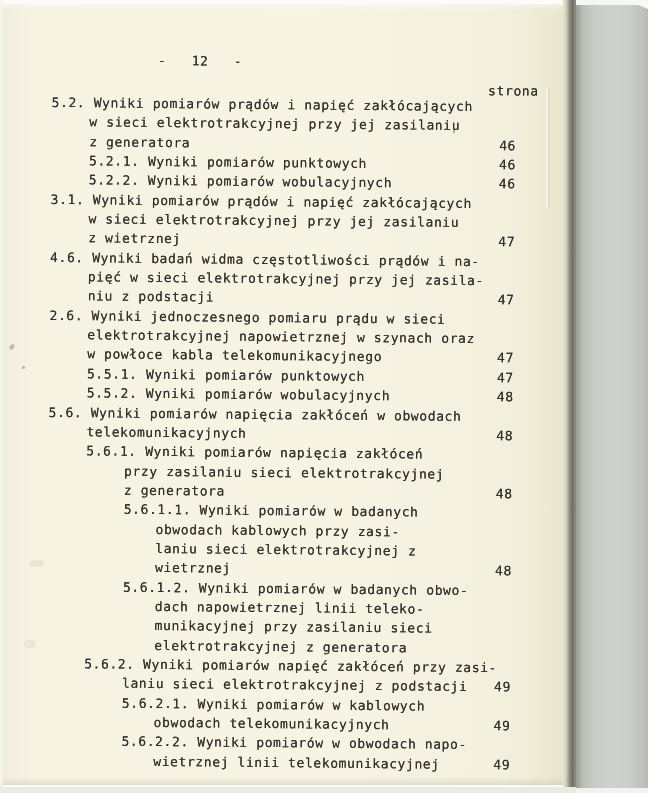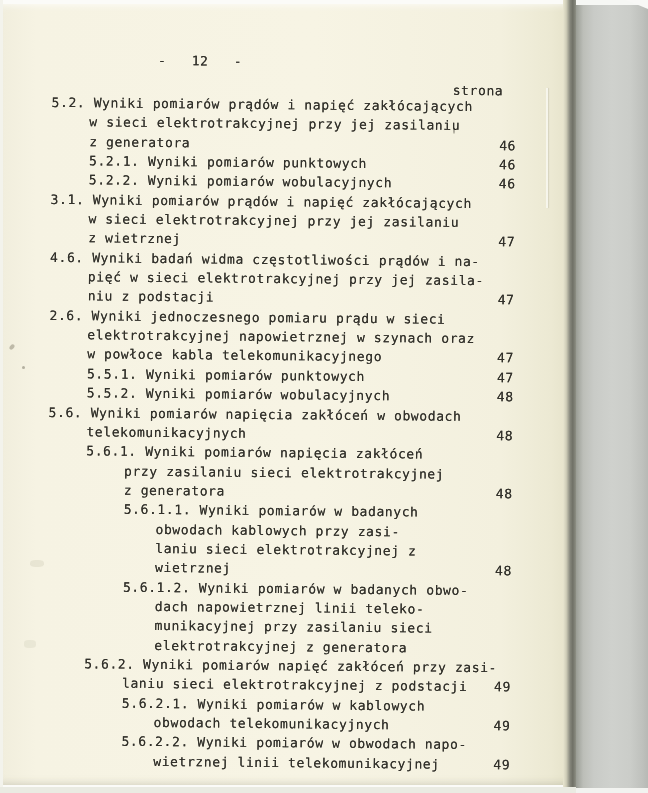--- a/index.html
+++ b/index.html
@@ -43,21 +43,21 @@
 
   
   .content{
     position:absolute;left:0;top:0;width:566px;height:781px;
     transform:rotate(.55deg);transform-origin:160px 60px;
     color:#32312b;
     font-size:13px;letter-spacing:.6px;
     text-shadow:0 0 .6px rgba(45,44,38,.85);
   }
   .head-num{position:absolute;left:158px;top:53px;white-space:pre;}
-  .col-head{position:absolute;left:453px;top:80px;width:86px;text-align:left;white-space:pre;}
+  .col-head{position:absolute;left:453px;top:80px;width:86px;text-align:right;white-space:pre;}
   .toc{position:absolute;left:0;top:94px;width:566px;}
   .row{position:relative;height:19.35px;line-height:19.35px;white-space:pre;}
   .num{margin-right:8.4px;}
   .pg{position:absolute;left:500px;top:0;width:37px;text-align:left;}
 </style>
 </head>
 <body>
 
 <div class="paper"></div>
 <div class="page-edge"></div>

